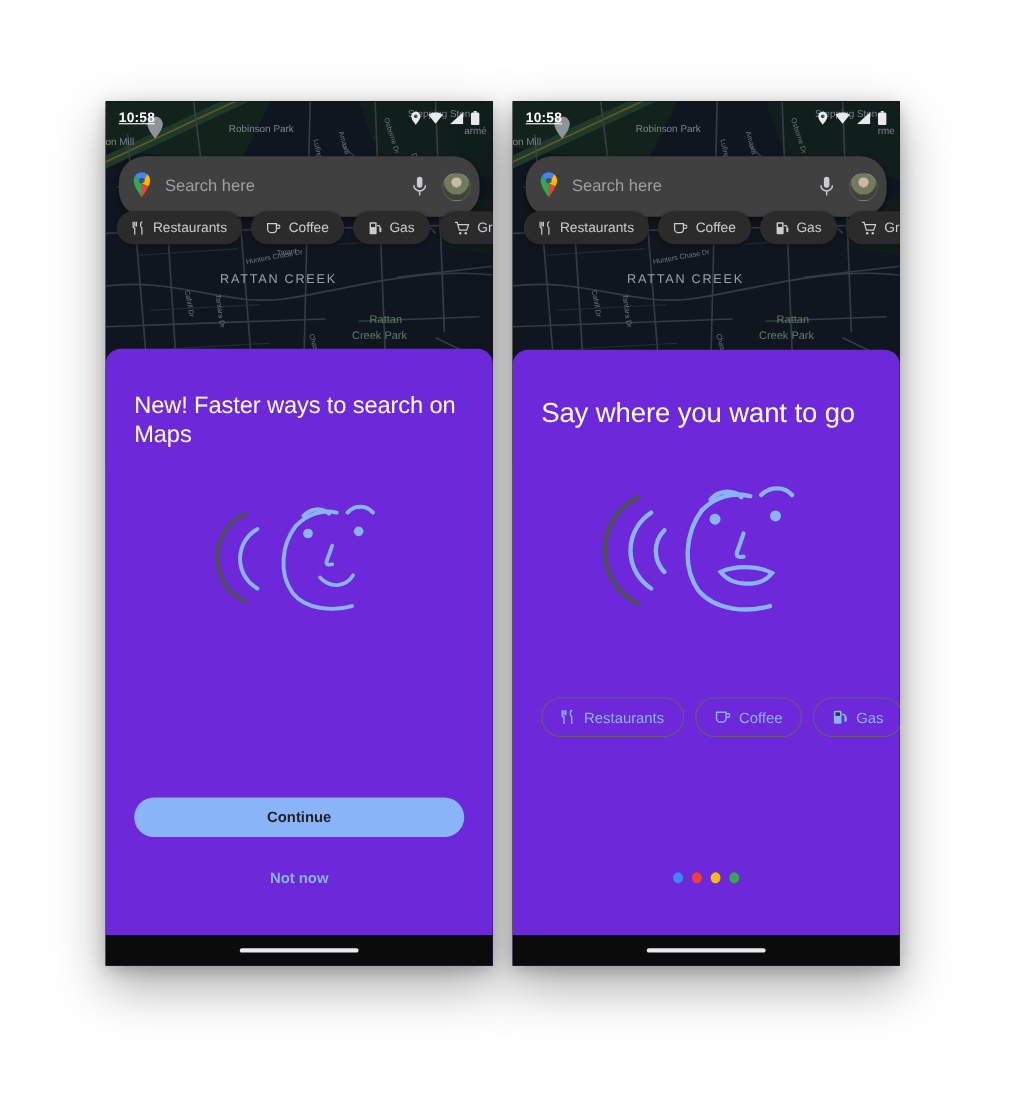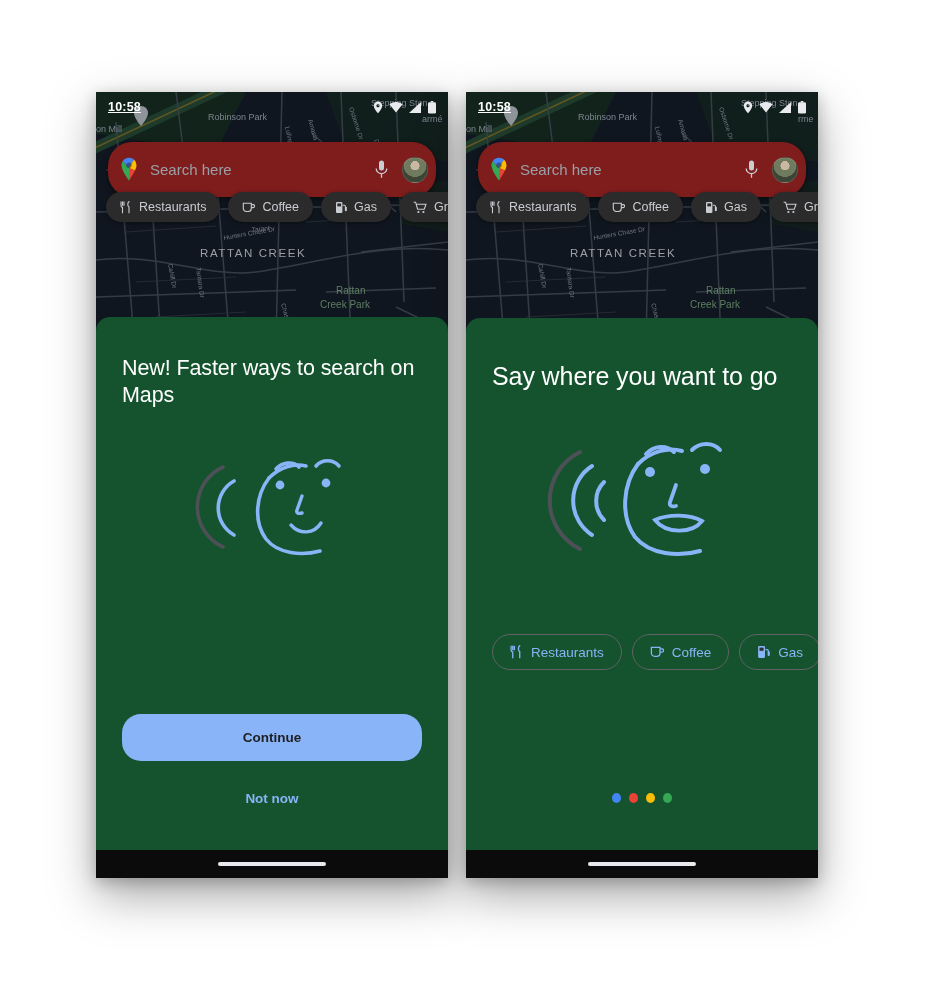--- a/index.html
+++ b/index.html
@@ -31,21 +31,21 @@
     position:absolute; left:0; right:0; top:0; height:30px;
     display:flex; align-items:center; padding:0 12px; z-index:6;
   }
   .clock { color:#fff; font-size:12.5px; font-weight:bold; letter-spacing:.2px;text-decoration:underline; }
   .sysicons { margin-left:auto; display:flex; align-items:center; gap:6px; }
   .sysicons svg { display:block; }
 
   
   .searchbar {
     position:absolute; left:12px; right:12px; top:50px; height:55px;
-    background:#7f1d1d; border-radius:24px; display:flex; align-items:center;
+    background:#404040; border-radius:24px; display:flex; align-items:center;
     padding:0 8px 0 10px; z-index:5;
     box-shadow:0 2px 6px rgba(0,0,0,.45);
   }
   .search-text { flex:1; color:#9aa0a6; font-size:15px; margin-left:10px; }
   .mic-btn { width:26px; height:26px; display:flex; align-items:center; justify-content:center; }
   .avatar {
     width:26px; height:26px; border-radius:50%; margin-left:8px; overflow:hidden;
     background:radial-gradient(circle at 50% 32%, #cbb8a2 0 22%, #6f7a5e 23% 55%, #3c4436 56% 100%);
     border:1px solid rgba(255,255,255,.12);
   }
@@ -74,21 +74,21 @@
   
   .layers-btn {
     position:absolute; right:14px; top:243px; width:34px; height:34px; border-radius:50%;
     background:#202124; display:flex; align-items:center; justify-content:center; z-index:5;
     box-shadow:0 2px 6px rgba(0,0,0,.5);
   }
 
   
   .sheet {
     position:absolute; left:0; right:0; bottom:0; top:225px;
-    background:#14532d; border-radius:14px 14px 0 0; z-index:7;
+    background:#6d28d9; border-radius:14px 14px 0 0; z-index:7;
   }
   #phone-right .sheet { top:226px; }
 
   .sheet-title {
     color:#ffffff; font-size:21.5px; line-height:27px; font-weight:400;
     padding:0 26px; margin-top:38px; letter-spacing:-.1px;
   }
   .sheet-sub {
     color:#bdc1c6; font-size:11.6px; line-height:15px;
     padding:0 26px; margin-top:13px; max-width:315px;
@@ -115,21 +115,21 @@
   
   .dots {
     position:absolute; left:0; right:0; top:475px;
     display:flex; justify-content:center; gap:8px;
   }
   .dot { width:9px; height:10px; border-radius:50%; }
 
   
   .cta-wrap { position:absolute; left:26px; right:26px; bottom:72px; }
   .btn-primary {
-    display:block; width:100%; height:47px; line-height:34px; text-align:center;
+    display:block; width:100%; height:36px; line-height:34px; text-align:center;
     background:#8ab4f8; color:#202124; font-size:13.5px; font-weight:bold;
     border:none; border-radius:19px; cursor:pointer; font-family:inherit;
   }
   .btn-text {
     display:block; width:100%; margin-top:30px; text-align:center;
     background:none; border:none; color:#8ab4f8; font-size:13.5px; font-weight:bold;
     cursor:pointer; font-family:inherit;
   }
 
   

